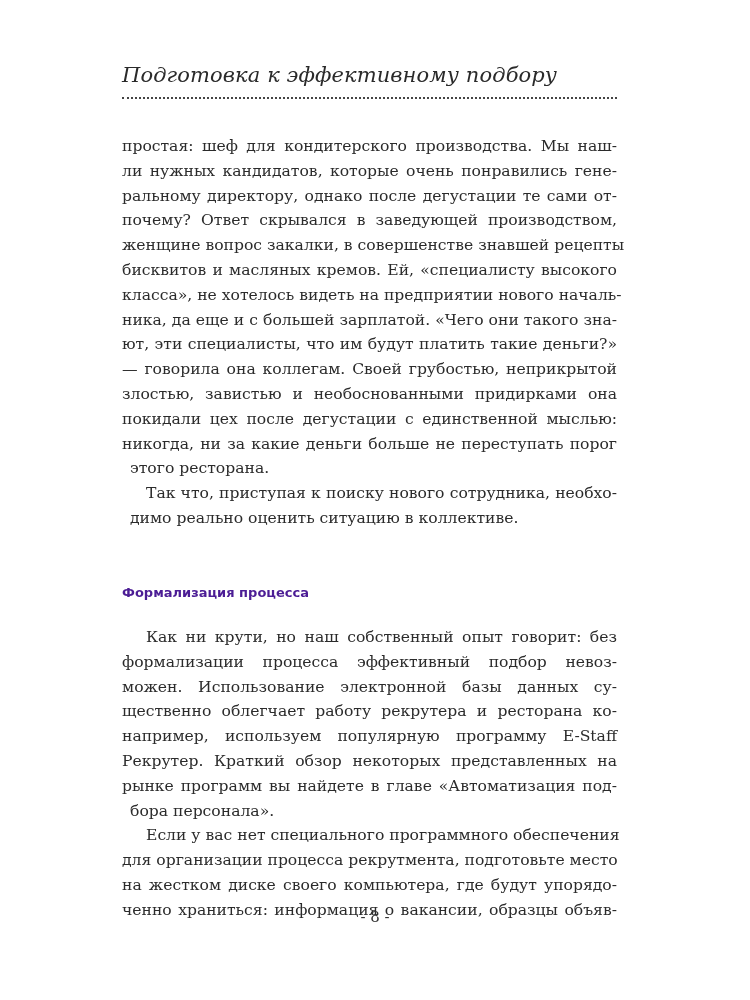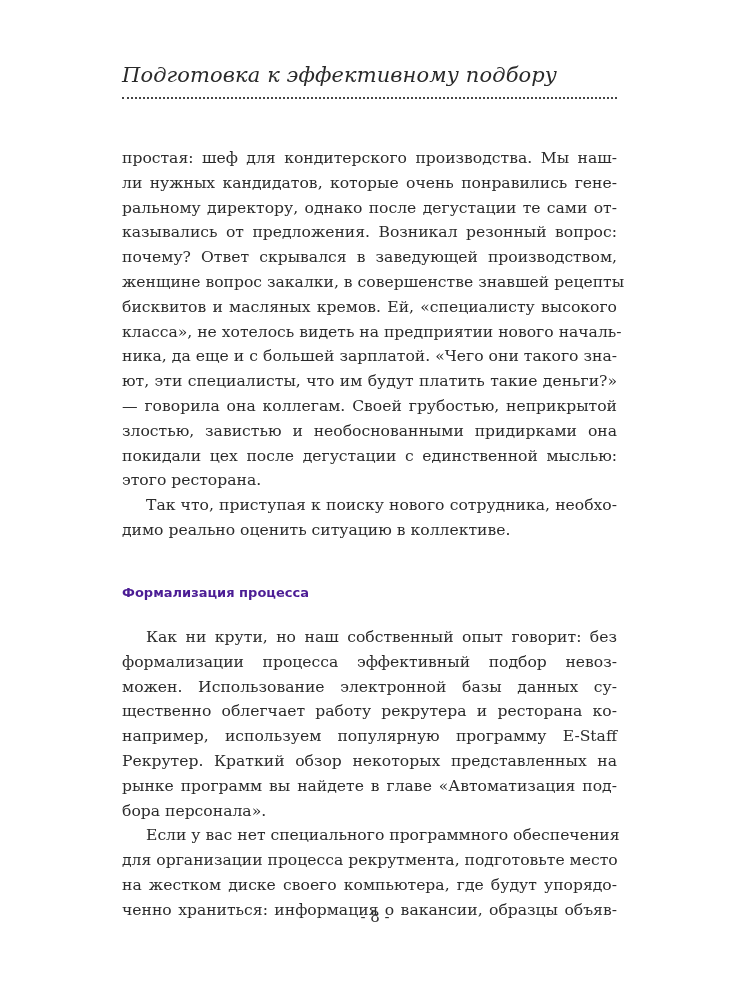--- a/index.html
+++ b/index.html
@@ -13,23 +13,23 @@
     .dotted-rule {
       position: absolute; left: 122px; top: 97px; width: 495px; height: 0;
       border-top: 2px dotted #444;
     }
     .body-text {
       position: absolute; left: 122px; width: 495px;
       font-family: "DejaVu Serif", serif; font-size: 15.6px;
       line-height: 24.8px; color: #2b2b2b;
     }
     .line { display: block; white-space: nowrap; text-align: justify; text-align-last: justify; height: 24.8px; }
-    .line.last { text-align-last: left; }
+    .line.last { text-align-last: left; margin-left: 8px; }
     .line.indent { padding-left: 24px; }
-    .block1 { top: 146px; }
+    .block1 { top: 134px; }
     .heading {
       position: absolute; left: 122px; top: 559px;
       font-family: "DejaVu Sans", sans-serif; font-weight: bold;
       font-size: 13px; color: #4c1d95; margin-top: 26px;
     }
     .block2 { top: 625px; }
     .page-number {
       position: absolute; left: 0; width: 750px; top: 908px; text-align: center;
       font-family: "DejaVu Serif", serif; font-size: 15px; color: #333;
     }
@@ -38,30 +38,30 @@
 <body>
 
 <div class="page">
   <div class="running-head">Подготовка к эффективному подбору</div>
   <div class="dotted-rule"></div>
 
   <div class="body-text block1">
     <span class="line">простая: шеф для кондитерского производства. Мы наш-</span>
     <span class="line">ли нужных кандидатов, которые очень понравились гене-</span>
     <span class="line">ральному директору, однако после дегустации те сами от-</span>
-    <span class="line">казывались от предложения. Возникал резонный вопрос:</span>
     <span class="line">почему? Ответ скрывался в заведующей производством,</span>
     <span class="line">женщине вопрос закалки, в совершенстве знавшей рецепты</span>
     <span class="line">бисквитов и масляных кремов. Ей, «специалисту высокого</span>
     <span class="line">класса», не хотелось видеть на предприятии нового началь-</span>
     <span class="line">ника, да еще и с большей зарплатой. «Чего они такого зна-</span>
     <span class="line">ют, эти специалисты, что им будут платить такие деньги?»</span>
     <span class="line">— говорила она коллегам. Своей грубостью, неприкрытой</span>
     <span class="line">злостью, завистью и необоснованными придирками она</span>
     <span class="line">покидали цех после дегустации с единственной мыслью:</span>
+    <span class="line">никогда, ни за какие деньги больше не переступать порог</span>
     <span class="line last">этого ресторана.</span>
     <span class="line indent">Так что, приступая к поиску нового сотрудника, необхо-</span>
     <span class="line last">димо реально оценить ситуацию в коллективе.</span>
   </div>
 
   <div class="heading">Формализация процесса</div>
 
   <div class="body-text block2">
     <span class="line indent">Как ни крути, но наш собственный опыт говорит: без</span>
     <span class="line">формализации процесса эффективный подбор невоз-</span>

